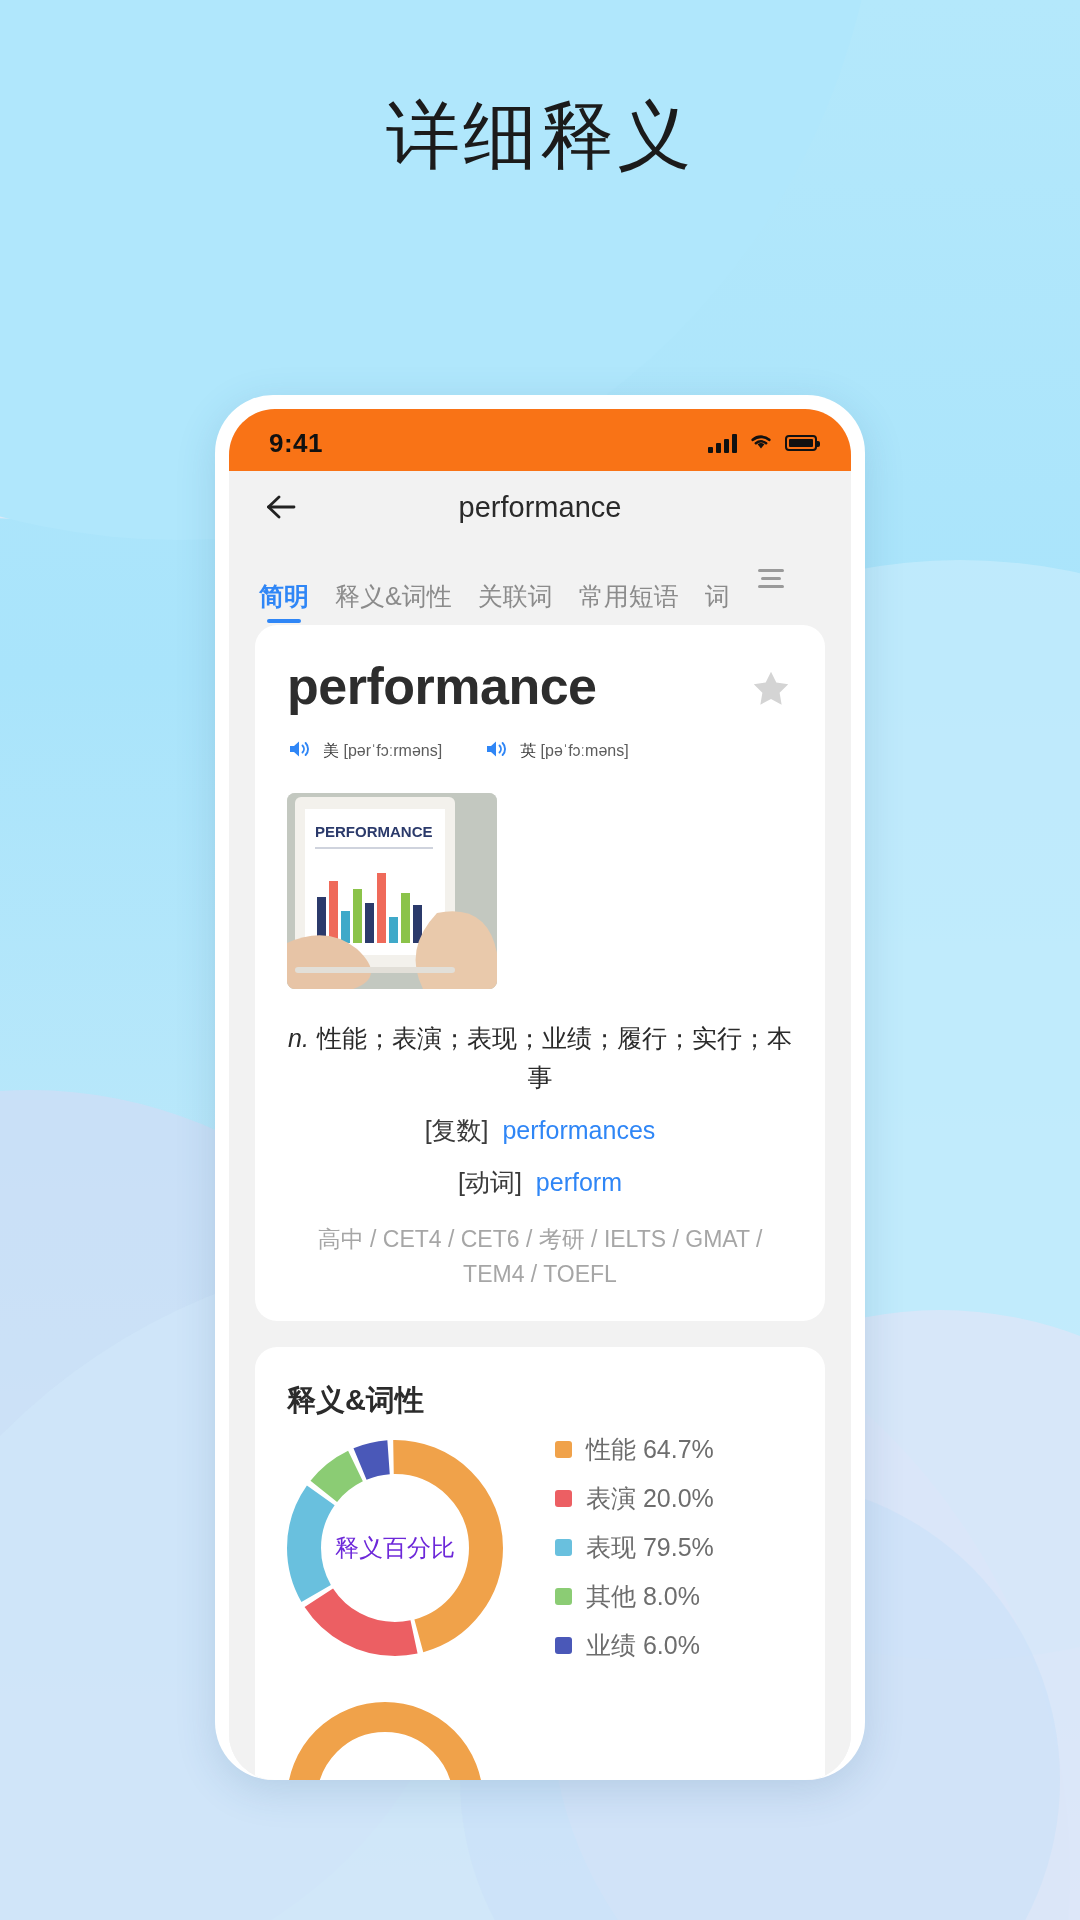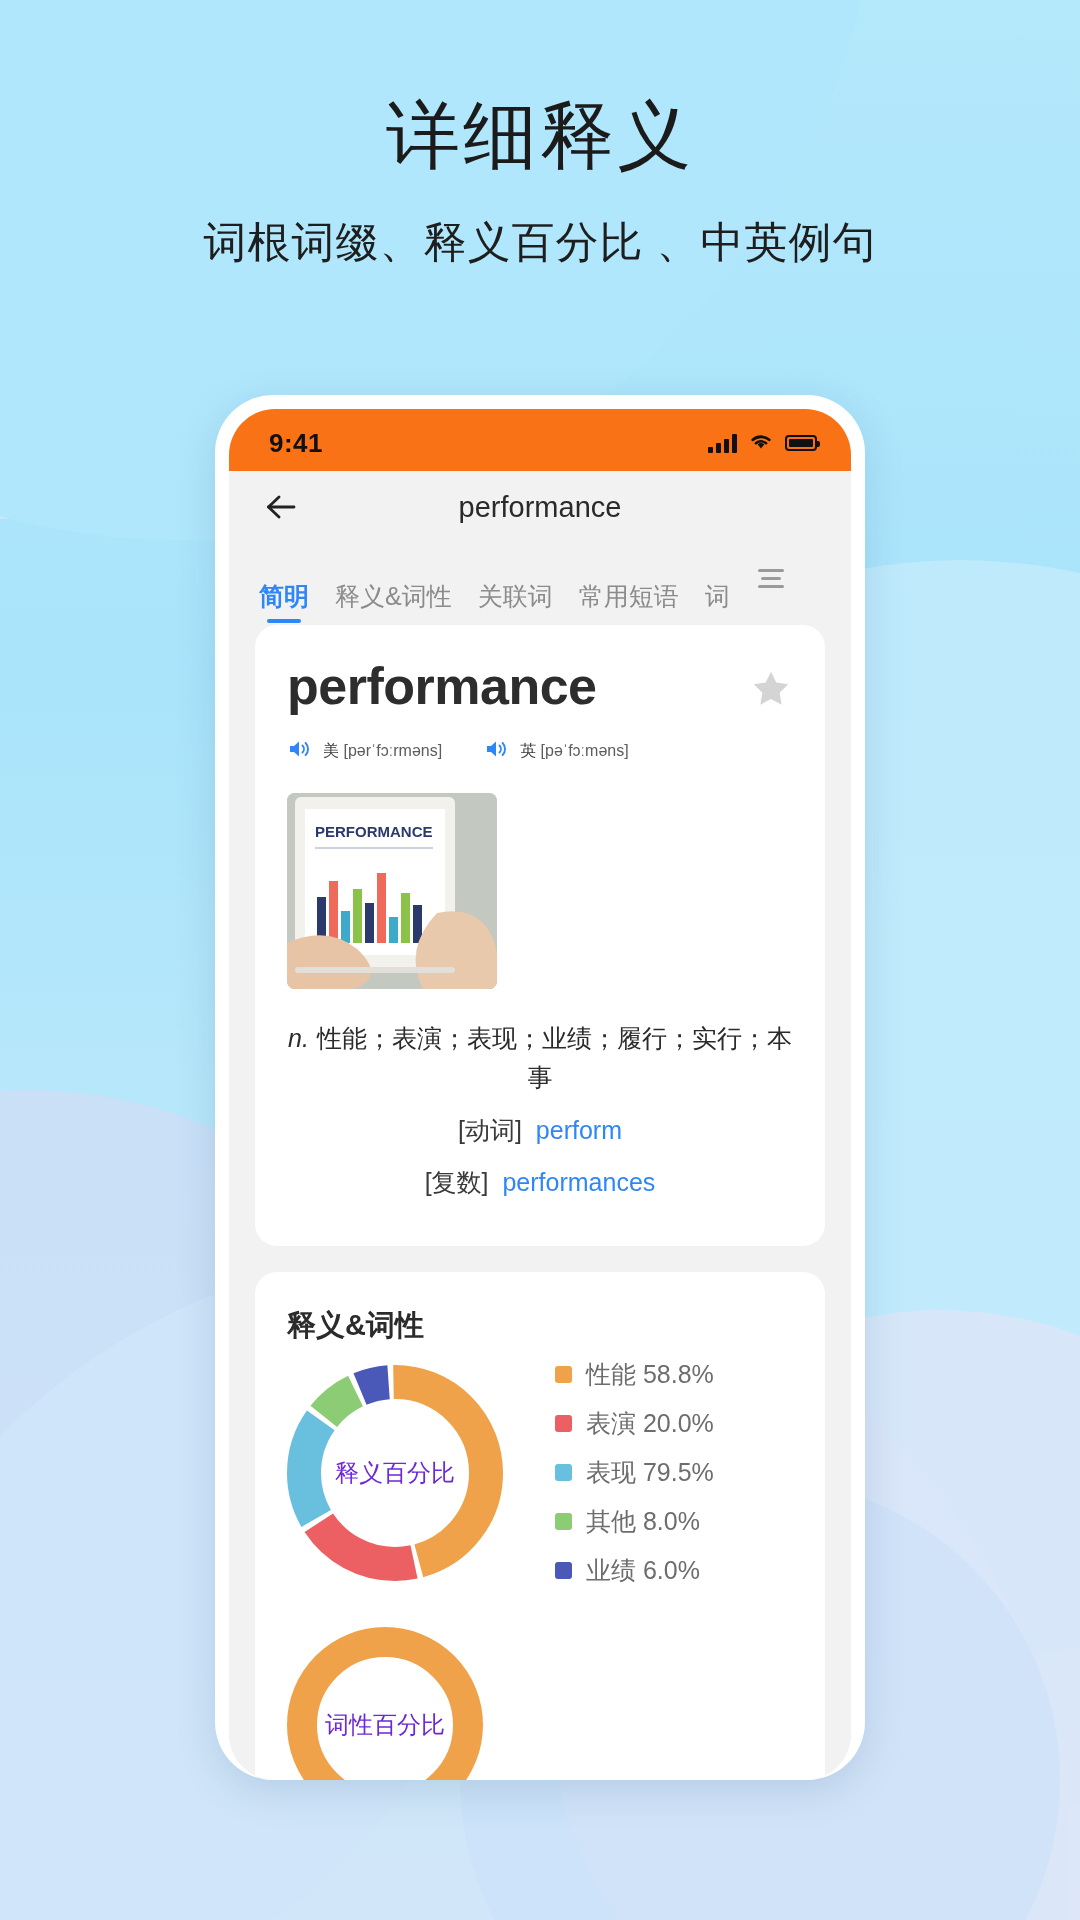--- a/index.html
+++ b/index.html
@@ -256,21 +256,20 @@
   <div class="blob blob-2"></div>
   <div class="blob blob-3"></div>
   <div class="blob blob-4"></div>
   <div class="blob blob-5"></div>
   <div class="blob blob-6"></div>
   <div class="blob blob-7"></div>
 </div>
 
 <div class="headline">
   <div class="headline-title">详细释义</div>
-  <div class="headline-sub">词根词缀、释义百分比 、中英例句</div>
 </div>
 
 <div class="phone">
   <div class="screen">
 
     <div class="status-bar">
       <div class="status-time">9:41</div>
       <div class="status-icons">
         <span class="sig">
             <i></i>
@@ -369,46 +368,47 @@
             <path d="M150 120 q50 -10 60 40 v36 h-74 q-20 -40 14 -76 Z" fill="#e9c9ab"></path>
             <rect x="8" y="174" width="160" height="6" rx="3" fill="#e2dfd8"></rect>
           </svg>
         </div>
 
         <div class="defs">
           <div class="def-line">
             <span class="pos-italic">n.</span><span>性能；表演；表现；业绩；履行；实行；本事</span>
           </div>
           <div class="def-line">
+            <span class="label-grey">[复数]</span>&nbsp;&nbsp;<span class="link-blue">performances</span>
+          </div>
+          <div class="def-line">
             <span class="label-grey">[动词]</span>&nbsp;&nbsp;<span class="link-blue">perform</span>
           </div>
-          <div class="def-line">
-            <span class="label-grey">[复数]</span>&nbsp;&nbsp;<span class="link-blue">performances</span>
-          </div>
+          <div class="exam-tags">高中 / CET4 / CET6 / 考研 / IELTS / GMAT / TEM4 / TOEFL</div>
         </div>
       </div>
 
       <div class="card">
         <div class="chart-title">释义&amp;词性</div>
 
         <div class="chart-row">
           <div class="donut-wrap">
             <svg id="donut1" width="216" height="216" viewBox="0 0 216 216">
                 <circle cx="108" cy="108" r="91" fill="none" stroke="#f0a24a" stroke-width="34" stroke-dasharray="263.7318355880709 308.03802736527143" stroke-dashoffset="2.5" transform="rotate(-90 108 108)"></circle>
                 <circle cx="108" cy="108" r="91" fill="none" stroke="#ec5f63" stroke-width="34" stroke-dasharray="109.35397259066848 462.41589036267385" stroke-dashoffset="-266.2318355880709" transform="rotate(-90 108 108)"></circle>
                 <circle cx="108" cy="108" r="91" fill="none" stroke="#69c0de" stroke-width="34" stroke-dasharray="103.63627396113505 468.1335889922073" stroke-dashoffset="-380.58580817873934" transform="rotate(-90 108 108)"></circle>
                 <circle cx="108" cy="108" r="91" fill="none" stroke="#8bcc74" stroke-width="34" stroke-dasharray="40.741589036267385 531.028273917075" stroke-dashoffset="-489.2220821398743" transform="rotate(-90 108 108)"></circle>
                 <circle cx="108" cy="108" r="91" fill="none" stroke="#4a58b8" stroke-width="34" stroke-dasharray="29.30619177720054 542.4636711761418" stroke-dashoffset="-534.9636711761417" transform="rotate(-90 108 108)"></circle>
               </svg>
             <div class="donut-center">释义百分比</div>
           </div>
           <div class="legend" id="legend1">
               <div class="legend-item">
                 <span class="legend-swatch" style="background: rgb(240, 162, 74);"></span>
-                <span class="legend-label">性能 58.8%</span>
+                <span class="legend-label">性能 64.7%</span>
               </div>
               <div class="legend-item">
                 <span class="legend-swatch" style="background: rgb(236, 95, 99);"></span>
                 <span class="legend-label">表演 20.0%</span>
               </div>
               <div class="legend-item">
                 <span class="legend-swatch" style="background: rgb(105, 192, 222);"></span>
                 <span class="legend-label">表现 79.5%</span>
               </div>
               <div class="legend-item">

